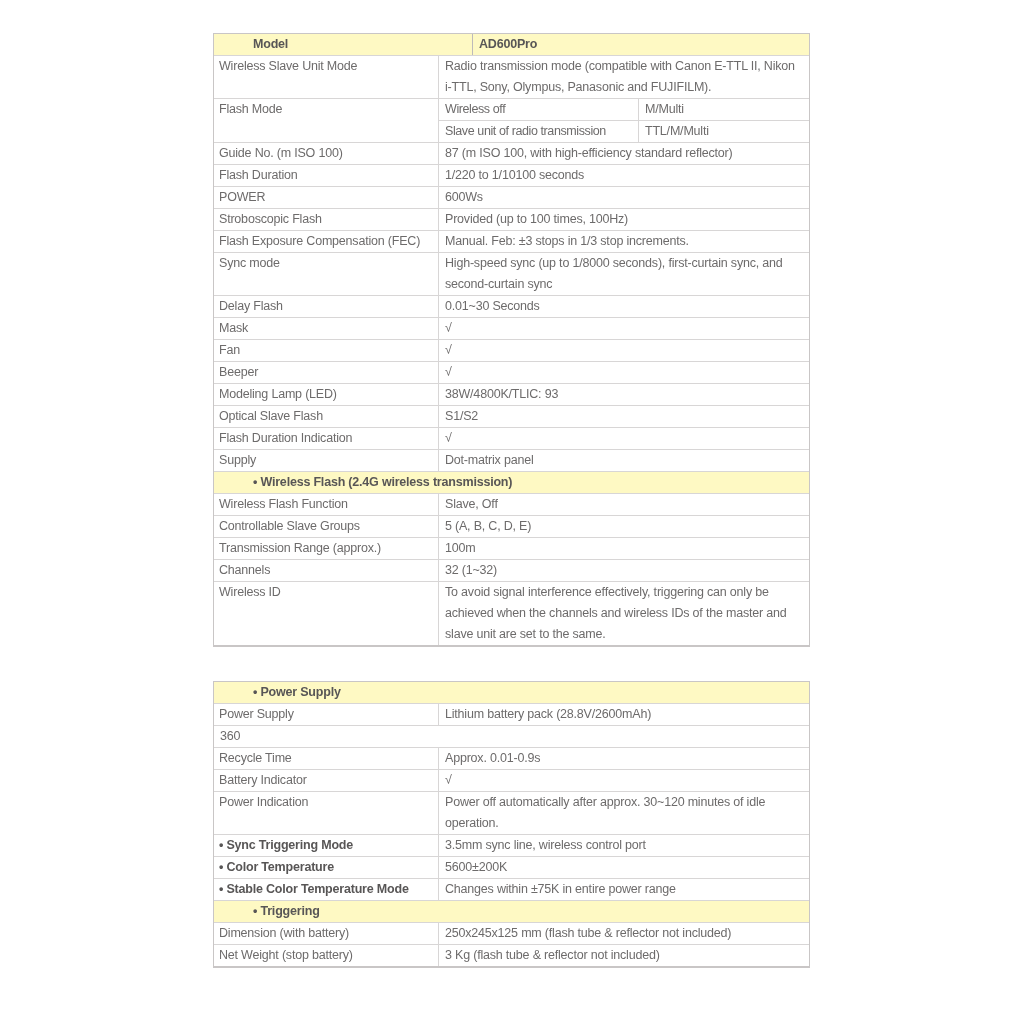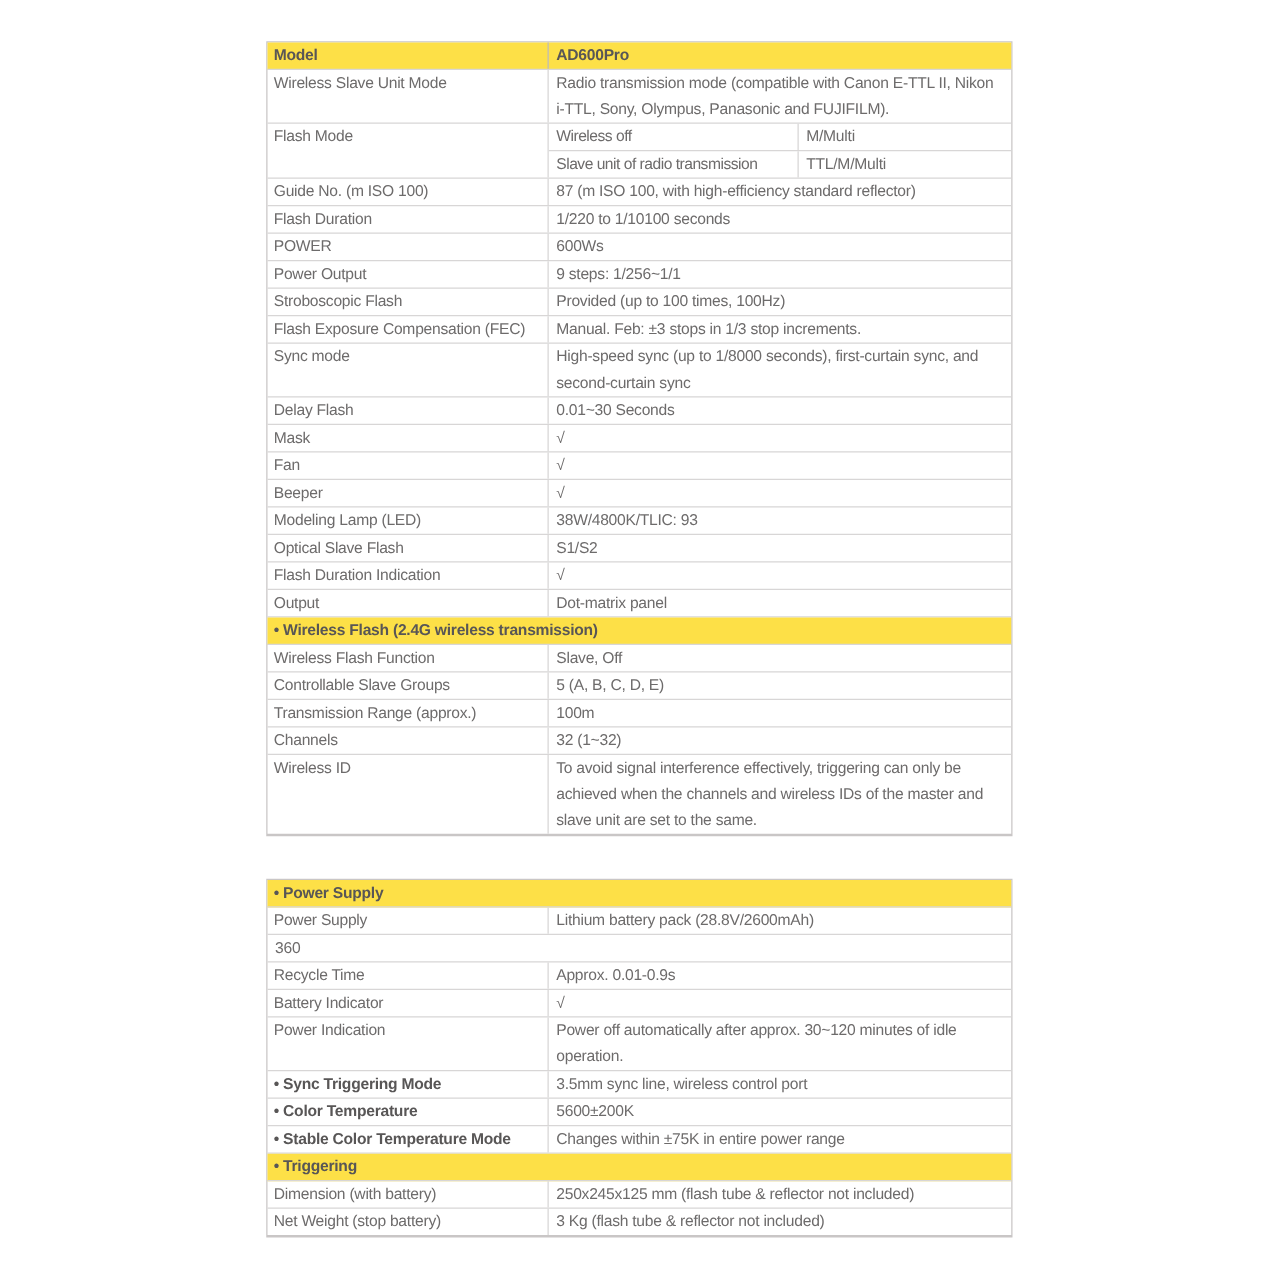--- a/index.html
+++ b/index.html
@@ -15,21 +15,21 @@
   .sheet { position: absolute; left: 213px; top: 33px; width: 597px; }
   .table {
     width: 100%;
     border: 1px solid #c9c6c6;
     border-bottom-width: 2px;
     background: #ffffff;
     margin-bottom: 34px;
   }
   .row { display: flex; border-bottom: 1px solid #d8d6d6; min-height: 21px; }
   .row:last-child { border-bottom: none; }
-  .header-row, .section-row { background: #fde047; }
+  .header-row, .section-row { background: #fef9c3; padding-left: 34px; }
   .cell-l {
     flex: 0 0 225px; width: 225px;
     border-right: 1px solid #d8d6d6;
     padding: 0 5px; line-height: 21px;
     white-space: nowrap;
   }
   .cell-r { flex: 1; padding: 0 6px; line-height: 21px; }
   .hdr, .bold, .sec-label { font-weight: bold; color: #585656; }
   .header-row .cell-l { border-right-color: #bdbaba; }
   .sec-label { padding: 0 5px; line-height: 21px; width: 100%; }
@@ -76,24 +76,20 @@
       </div>
       <div class="row">
         <div class="cell-l">Flash Duration</div>
         <div class="cell-r">1/220 to 1/10100 seconds</div>
       </div>
       <div class="row">
         <div class="cell-l">POWER</div>
         <div class="cell-r">600Ws</div>
       </div>
       <div class="row">
-        <div class="cell-l">Power Output</div>
-        <div class="cell-r">9 steps: 1/256~1/1</div>
-      </div>
-      <div class="row">
         <div class="cell-l">Stroboscopic Flash</div>
         <div class="cell-r">Provided (up to 100 times, 100Hz)</div>
       </div>
       <div class="row">
         <div class="cell-l">Flash Exposure Compensation (FEC)</div>
         <div class="cell-r">Manual. Feb: ±3 stops in 1/3 stop increments.</div>
       </div>
       <div class="row">
         <div class="cell-l">Sync mode</div>
         <div class="cell-r">High-speed sync (up to 1/8000 seconds), first-curtain sync, and second-curtain sync</div>
@@ -120,21 +116,21 @@
       </div>
       <div class="row">
         <div class="cell-l">Optical Slave Flash</div>
         <div class="cell-r">S1/S2</div>
       </div>
       <div class="row">
         <div class="cell-l">Flash Duration Indication</div>
         <div class="cell-r">√</div>
       </div>
       <div class="row">
-        <div class="cell-l">Output</div>
+        <div class="cell-l">Supply</div>
         <div class="cell-r">Dot-matrix panel</div>
       </div>
       <div class="row section-row">
         <div class="sec-label">• Wireless Flash (2.4G wireless transmission)</div>
       </div>
       <div class="row">
         <div class="cell-l">Wireless Flash Function</div>
         <div class="cell-r">Slave, Off</div>
       </div>
       <div class="row">

